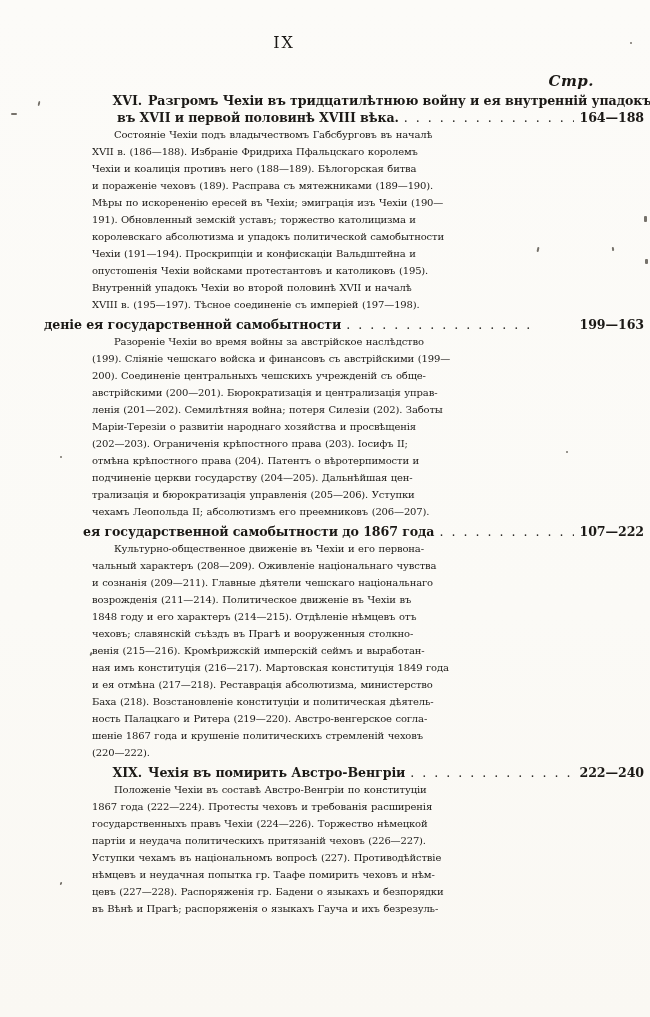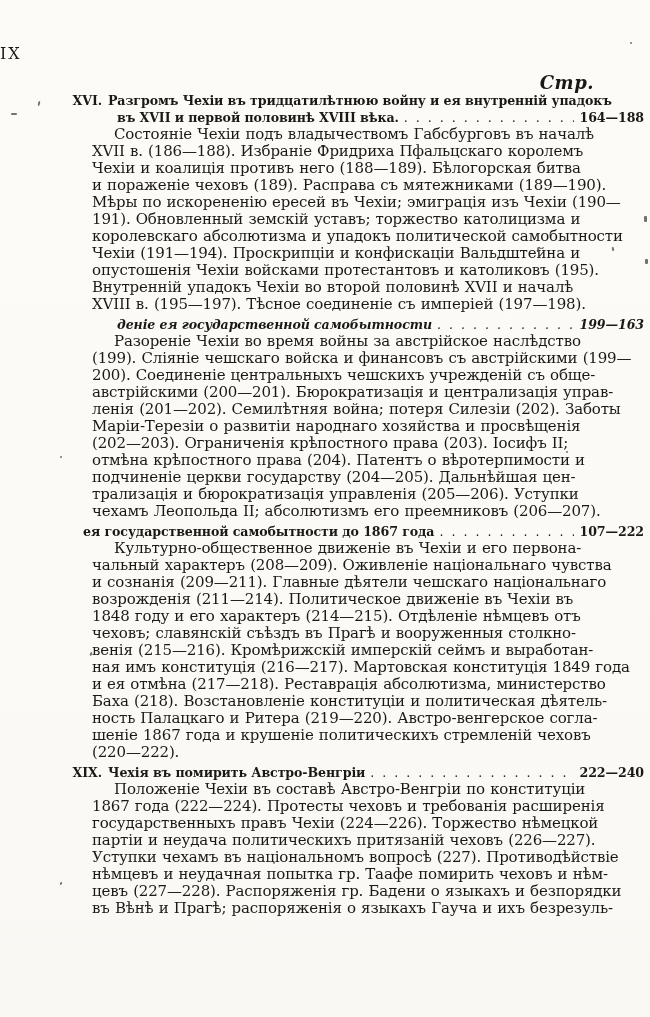--- a/index.html
+++ b/index.html
@@ -3,48 +3,48 @@
 <meta charset="utf-8">
 <style>
   html,body{margin:0;padding:0;background:#e8e6e0;}
   .page{
     position:relative;width:650px;height:1017px;margin:0 auto;
     background:linear-gradient(180deg,#fcfbf8 0%,#fbfaf6 60%,#faf8f3 100%);
     font-family:"DejaVu Serif","Liberation Serif",serif;
     color:#1b1916;overflow:hidden;
   }
   .folio{
-    position:absolute;top:44px;left:0;width:568px;text-align:left;
+    position:absolute;top:33px;left:0;width:568px;text-align:center;
     font-size:16px;letter-spacing:2px;font-weight:400;
   }
   .col-header{
     position:absolute;top:72px;right:56px;
-    font-size:18px;font-style:italic;font-weight:700;letter-spacing:.5px;
+    font-size:15px;font-style:italic;font-weight:700;letter-spacing:.5px;
   }
   .toc{position:absolute;top:92px;left:0;right:0;}
   .entry{margin-bottom:3px;}
   .h-line1,.h-line2{
     display:flex;align-items:baseline;
     font-weight:700;font-size:12.6px;line-height:17px;
-    white-space:nowrap;letter-spacing:-0.1px;
+    white-space:nowrap;letter-spacing:-0.1px;padding-left:40px;
   }
   .h-line1.with-pages,.h-line2{padding-right:6px;}
   .num{flex:0 0 102px;text-align:right;}
   .t{margin-left:6px;}
-  .pl93{padding-left:117px;font-style:italic;}
+  .pl93{padding-left:44px;}
   .pl113{padding-left:83px;}
   .pl117{padding-left:117px;align-items:flex-end;}
   .dots{
     flex:1 1 auto;overflow:hidden;white-space:nowrap;
     font-weight:400;letter-spacing:2px;margin:0 6px 0 5px;color:#2a2824;
   }
   .pages{font-weight:700;white-space:nowrap;}
   .body{
     margin-left:92px;width:430px;
-    font-size:15px;line-height:17px;white-space:pre;
+    font-size:10px;line-height:17px;white-space:pre;
     text-indent:22px;letter-spacing:-0.15px;word-spacing:0.6px;
   }
   .speck{position:absolute;background:#4a443c;opacity:.75;}
   .speck.round{border-radius:50%;}
 </style>
 </head>
 <body>
 
 <div class="page">
 

